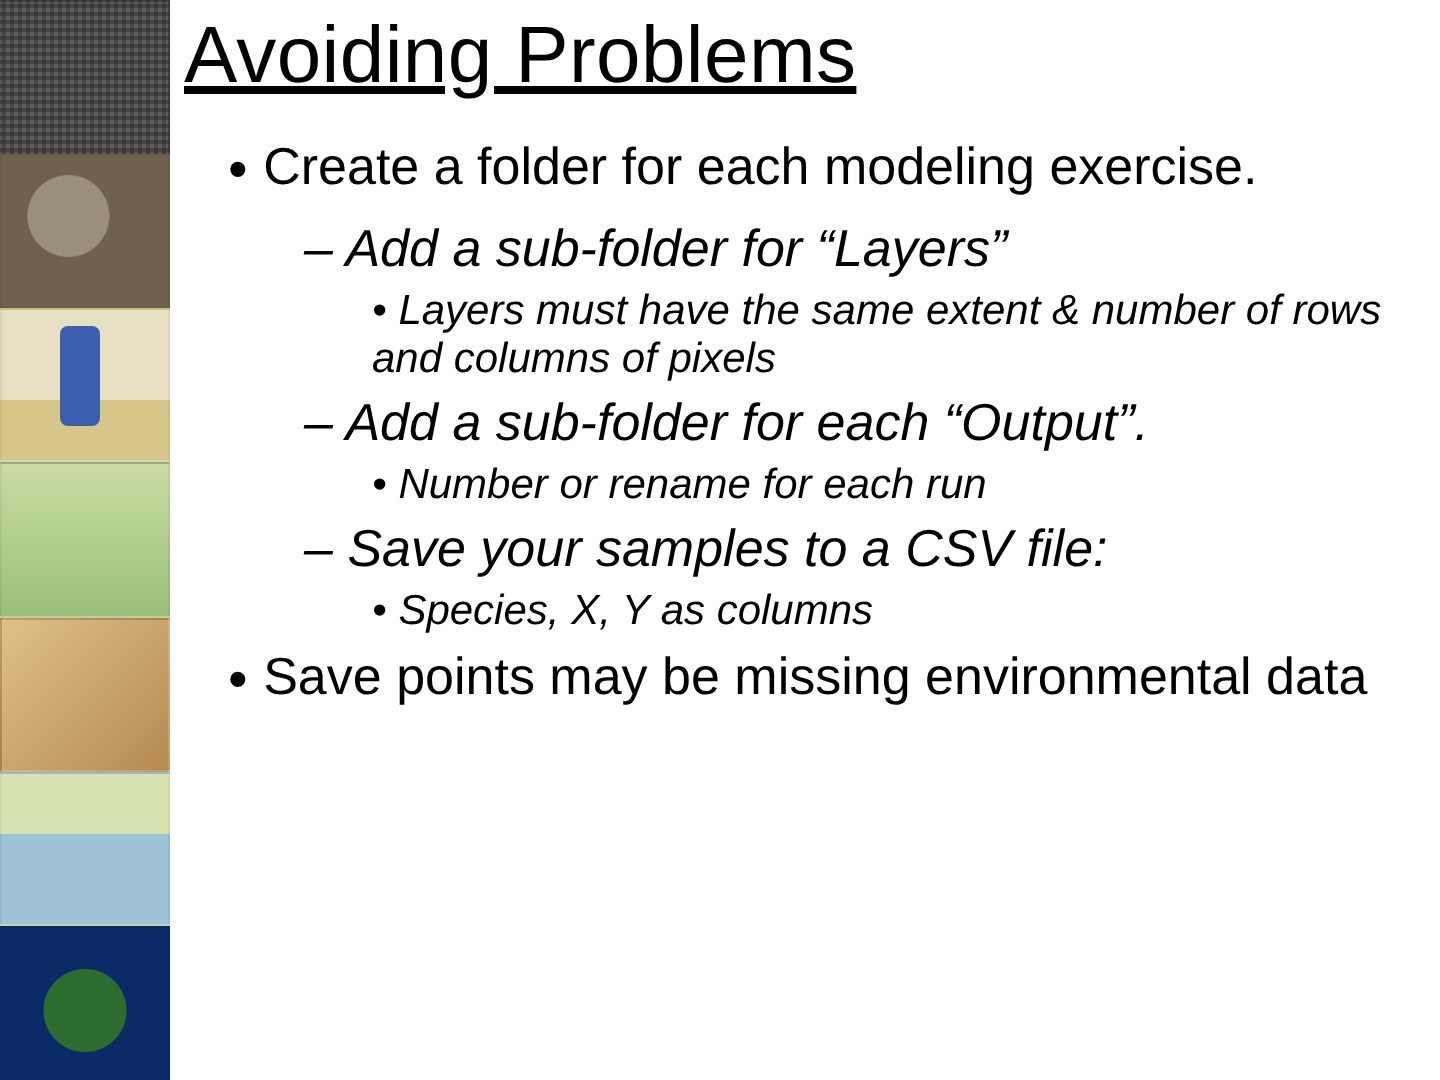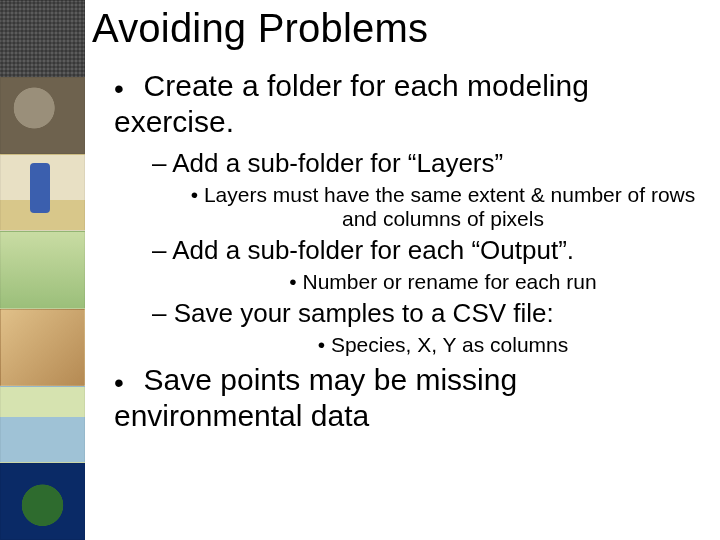--- a/index.html
+++ b/index.html
@@ -42,33 +42,34 @@
   .content {
     position: absolute;
     left: 92px;
     top: 0;
     width: 620px;
     padding-right: 12px;
   }
   .title {
     font-size: 40px;
     font-weight: 400;
+    text-decoration: underline;
     margin: 6px 0 18px 0;
     letter-spacing: 0.2px;
   }
   ul.level1 { list-style: none; padding-left: 22px; }
   ul.level1 > li { margin-bottom: 6px; }
   ul.level1 > li::before { content: "• "; font-size: 28px; vertical-align: -2px; }
-  .l1text { font-size: 30px; line-height: 1.15; display: inline; margin-left: 12px; }
+  .l1text { font-size: 26px; line-height: 1.15; display: inline; }
 
-  .level2 { list-style: none; padding-left: 38px; margin-top: 8px; }
+  .level2 { list-style: none; padding-left: 38px; margin-top: 8px; font-style: italic; }
   .level2 > li { margin: 4px 0; font-size: 26px; }
   .level2 > li::before { content: "– "; }
 
-  .level3 { list-style: none; padding-left: 34px; margin-top: 4px; text-align: center; }
+  .level3 { list-style: none; padding-left: 34px; margin-top: 4px; }
   .level3 > li { margin: 4px 0; font-size: 21px; }
   .level3 > li::before { content: "• "; }
 
   
   .li-inner { display: inline; }
 </style>
 </head>
 <body>
 
 <div class="sidebar">

